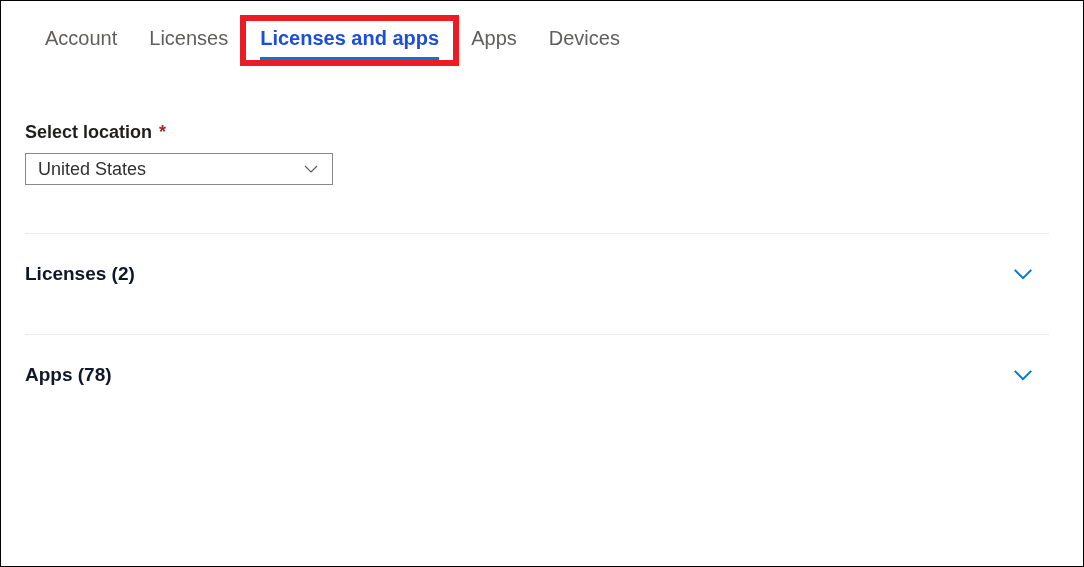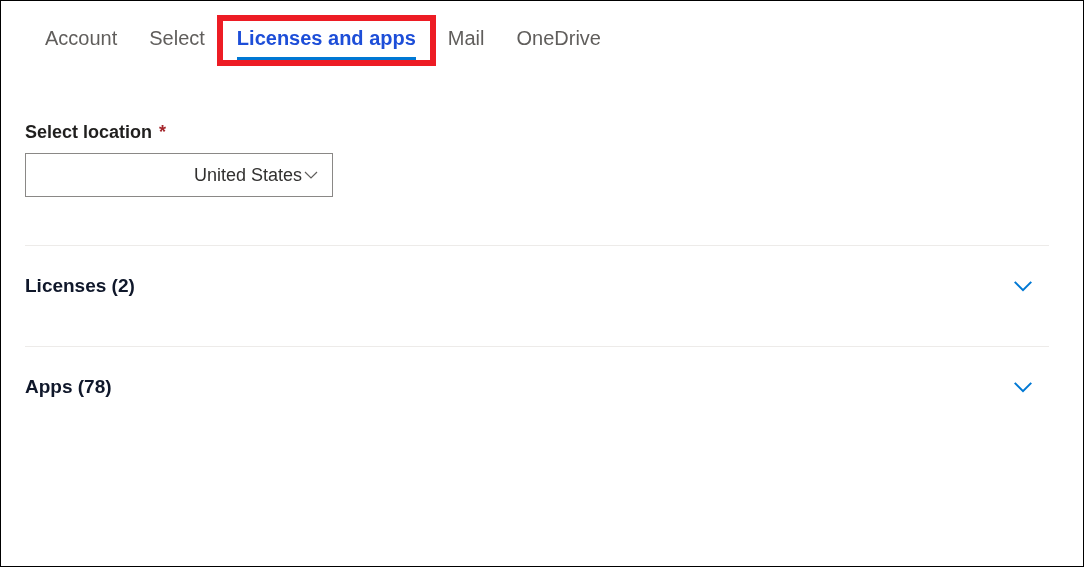--- a/index.html
+++ b/index.html
@@ -58,26 +58,25 @@
     }
     .required {
       color: #a4262c;
       margin-left: 2px;
     }
     .select-wrapper {
       position: relative;
       width: 308px;
       border: 1px solid #8a8886;
       background: #ffffff;
-      height: 44px;
+      height: 32px;
       display: flex;
       align-items: center;
       padding: 0 12px;
       cursor: pointer;
-      text-align: right;
     }
     .select-value {
       font-size: 18px;
       color: #323130;
       flex: 1;
     }
     .select-chevron {
       width: 18px;
       height: 18px;
       display: flex;
@@ -116,24 +115,24 @@
     svg.chev.blue path {
       stroke: #0078d4;
       stroke-width: 1.5;
     }
   </style>
 </head>
 <body>
 
 <div class="tabs">
   <div class="tab">Account</div>
-  <div class="tab">Select</div>
+  <div class="tab">Licenses</div>
   <div class="tab active highlighted">Licenses and apps</div>
-  <div class="tab">Mail</div>
-  <div class="tab">OneDrive</div>
+  <div class="tab">Apps</div>
+  <div class="tab">Devices</div>
 </div>
 
 <div class="content">
   <div class="field-label">
     <span>Select location</span>
     <span class="required">*</span>
   </div>
   <div class="select-wrapper">
     <span class="select-value">United States</span>
     <span class="select-chevron">

